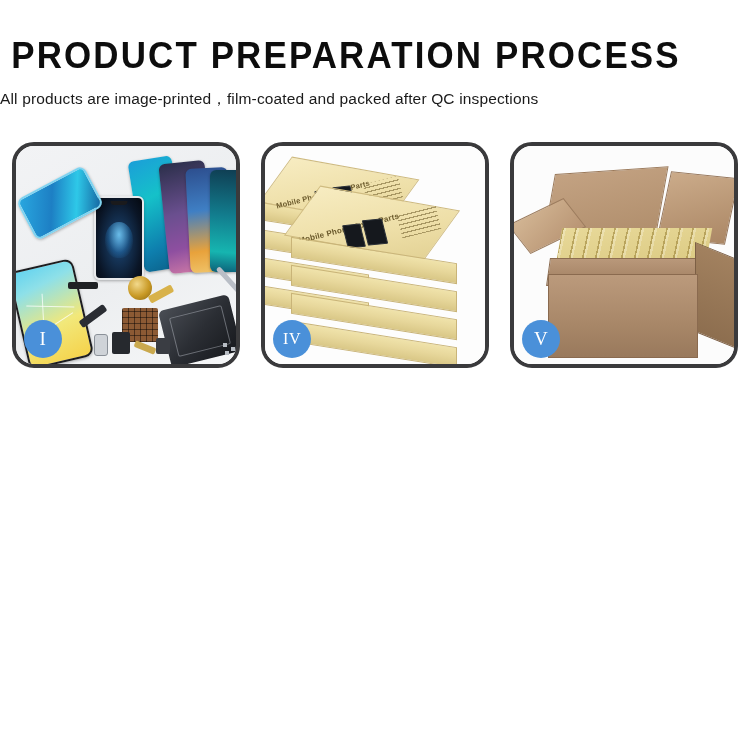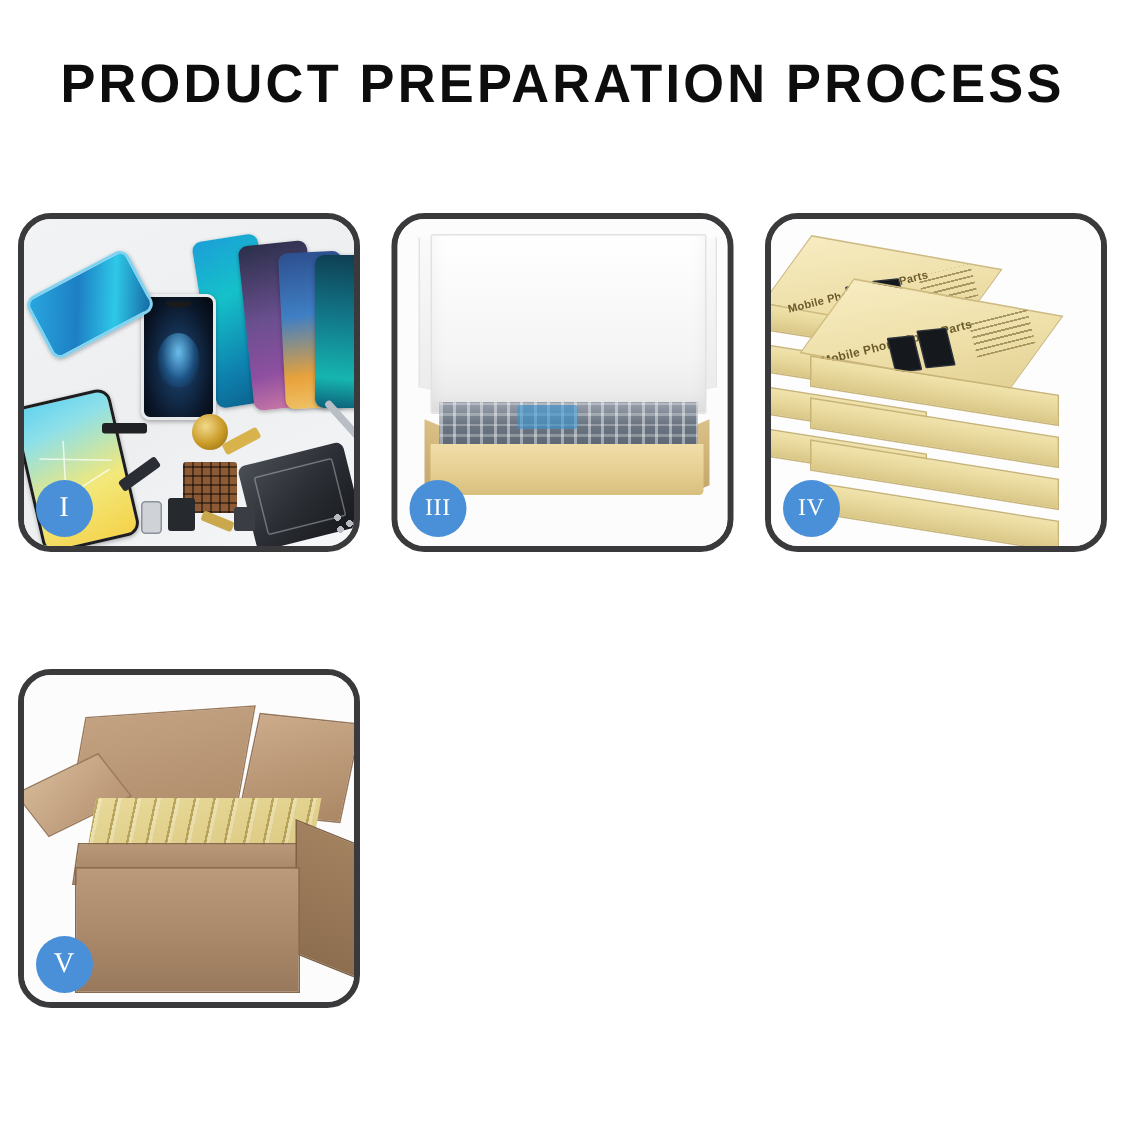--- a/index.html
+++ b/index.html
@@ -11,21 +11,20 @@
     width: 750px;
     height: 750px;
     font-family: "Liberation Sans", sans-serif;
     overflow: hidden;
     position: relative;
   }
 
   
   .header {
     padding-top: 36px;
-    text-align: center;
   }
   .page-title {
     font-family: "Liberation Sans", sans-serif;
     font-size: 36px;
     font-weight: 700;
     letter-spacing: 2.2px;
     color: #0d0d0d;
     line-height: 1.1;
     transform: scaleX(0.97);
     margin: 0;
@@ -374,20 +373,21 @@
   .c6-shadow {
     position:absolute; left:26px; top:186px; width:170px; height:10px;
     background:radial-gradient(ellipse at 50% 50%, rgba(0,0,0,.12), rgba(0,0,0,0) 70%);
   }
 </style>
 </head>
 <body>
 
 <div class="header">
   <h1 class="page-title">PRODUCT PREPARATION PROCESS</h1>
+  <p class="page-subtitle">All products are image-printed，film-coated and packed after QC inspections</p>
 </div>
 
 <div class="panel-grid">
 
   <div class="panel">
     <div class="panel-scene">
       <div class="p1-bg"></div>
 
       <div class="phone ph-fan1"></div>
       <div class="phone ph-fan2"></div>
@@ -416,34 +416,20 @@
       <div class="part flex-d"></div>
       <div class="part cam"></div>
       <div class="part batt"></div>
       <div class="part tool"></div>
       <div class="part screws"></div>
     </div>
     <div class="badge">I</div>
   </div>
 
 
-  <div class="panel">
-    <div class="panel-scene">
-      <div class="p3-bg"></div>
-      <div class="lid-flapL"></div>
-      <div class="lid-flapR"></div>
-      <div class="lid-back"></div>
-      <div class="tray-sideL"></div>
-      <div class="tray-sideR"></div>
-      <div class="tray-inner"></div>
-      <div class="tray-items"></div>
-      <div class="tray-front"></div>
-    </div>
-    <div class="badge small-num">III</div>
-  </div>
 
   <div class="panel">
     <div class="panel-scene">
       <div class="p4-bg"></div>
       <div class="stack">
 
         <div class="sbox" style="left:-2px; top:64px; width:104px; height:17px; transform:skewY(9deg);"></div>
         <div class="sbox" style="left:-2px; top:92px; width:104px; height:17px; transform:skewY(9deg);"></div>
         <div class="sbox" style="left:-2px; top:120px; width:104px; height:17px; transform:skewY(9deg);"></div>
         <div class="sbox" style="left:-2px; top:148px; width:104px; height:17px; transform:skewY(9deg);"></div>

